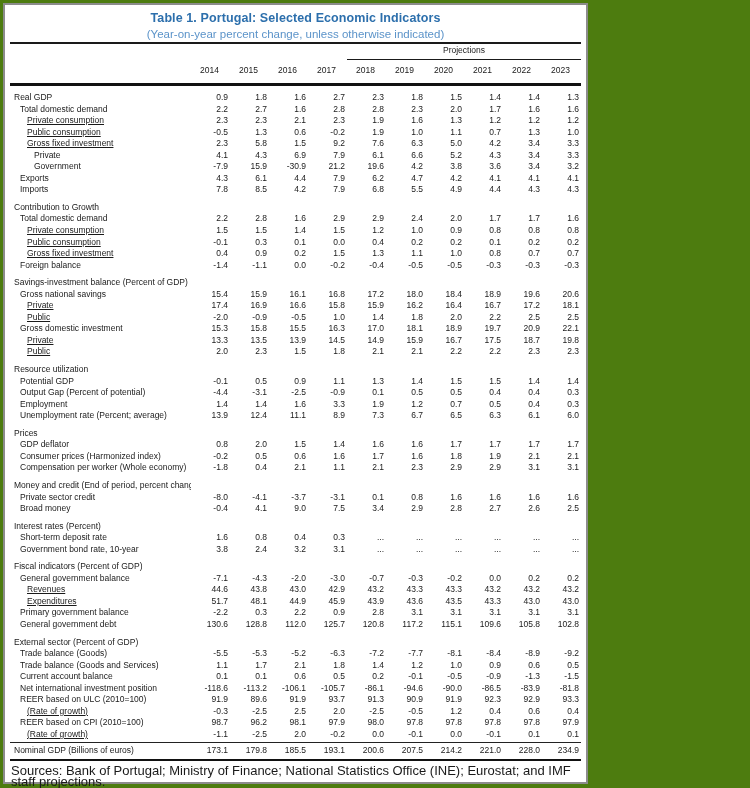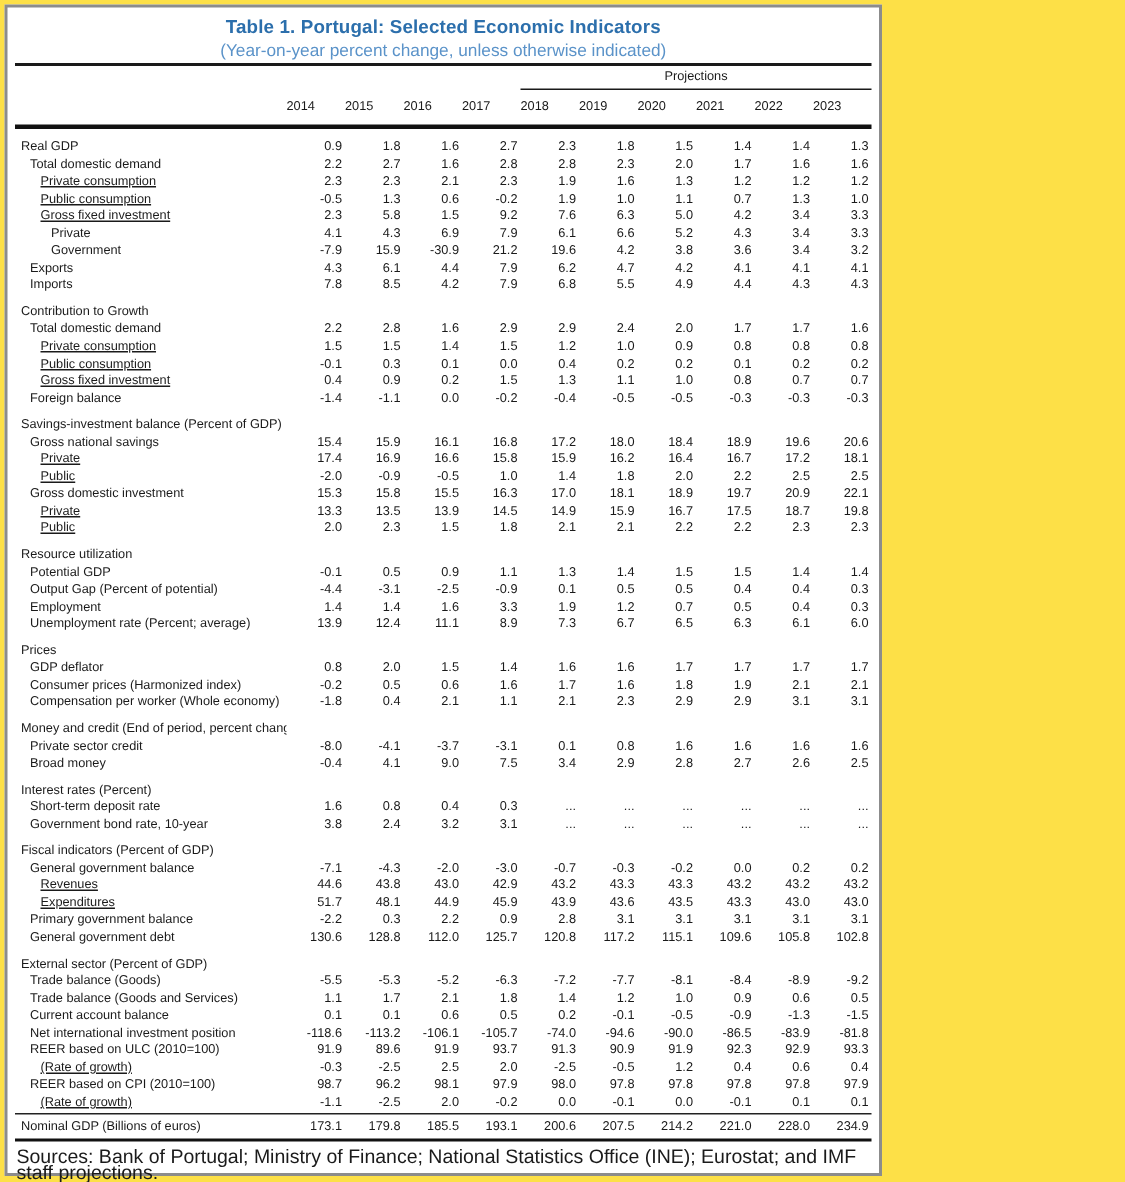--- a/index.html
+++ b/index.html
@@ -1,32 +1,32 @@
 <!DOCTYPE html>
 <html><head>
 <meta charset="utf-8">
 <style>
   html,body { margin:0; padding:0; background:#fff; }
   .page {
-    position:relative; width:750px; height:788px; background:#fde047;
+    position:relative; width:750px; height:788px; background:#4d7c0f;
     font-family:"Liberation Sans", sans-serif; color:#1a1a1a; overflow:hidden;
   }
   .frame {
     position:absolute; left:3px; top:3px; width:585px; height:781px;
     border:2px solid #8c8c8c; box-sizing:border-box; background:#fff;
   }
   .title   { margin:5px 4px 0; text-align:center; font-size:12.5px; font-weight:bold; height:17px; line-height:17px; letter-spacing:0.1px; }
   .subtitle{ margin:0 4px 0; text-align:center; font-size:11.5px; height:15px; line-height:15px; }
   .rule-top   { margin:0 5px; border-top:2px solid #1a1a1a; }
   .colhead    { position:relative; height:39px; margin:0 5px; }
   .proj-label { position:absolute; top:1px; left:337px; width:234px; text-align:center; font-size:8.5px; }
   .proj-rule  { position:absolute; top:15px; left:337px; width:234px; border-top:1px solid #1a1a1a; }
   .year-row   { position:absolute; bottom:8px; left:0; right:0; display:flex; }
   .year-spacer{ width:181px; }
-  .year-cell  { width:39px; text-align:left; font-size:8.5px; padding-right:2px; box-sizing:border-box; }
+  .year-cell  { width:39px; text-align:center; font-size:8.5px; padding-right:2px; box-sizing:border-box; }
   .rule-thick { margin:0 5px; border-top:3px solid #111; }
   .tbody      { margin:6px 5px 0; }
   .row        { display:flex; height:11.55px; line-height:11.55px; font-size:8.5px; }
   .row-label  { width:181px; box-sizing:border-box; white-space:nowrap; overflow:hidden; }
   .ind0 { padding-left:4px; }
   .ind1 { padding-left:10px; }
   .ind2 { padding-left:17px;text-decoration:underline; }
   .ind3 { padding-left:24px; }
   .sec-gap { margin-top:6px; }
   .val  { width:39px; text-align:right; padding-right:2px; box-sizing:border-box; }
@@ -614,21 +614,21 @@
             <div class="val">-0.9</div>
             <div class="val">-1.3</div>
             <div class="val">-1.5</div>
           </div>
           <div class="row">
             <div class="row-label ind1">Net international investment position</div>
             <div class="val">-118.6</div>
             <div class="val">-113.2</div>
             <div class="val">-106.1</div>
             <div class="val">-105.7</div>
-            <div class="val">-74.0</div>
+            <div class="val">-86.1</div>
             <div class="val">-94.6</div>
             <div class="val">-90.0</div>
             <div class="val">-86.5</div>
             <div class="val">-83.9</div>
             <div class="val">-81.8</div>
           </div>
           <div class="row">
             <div class="row-label ind1">REER based on ULC (2010=100)</div>
             <div class="val">91.9</div>
             <div class="val">89.6</div>

